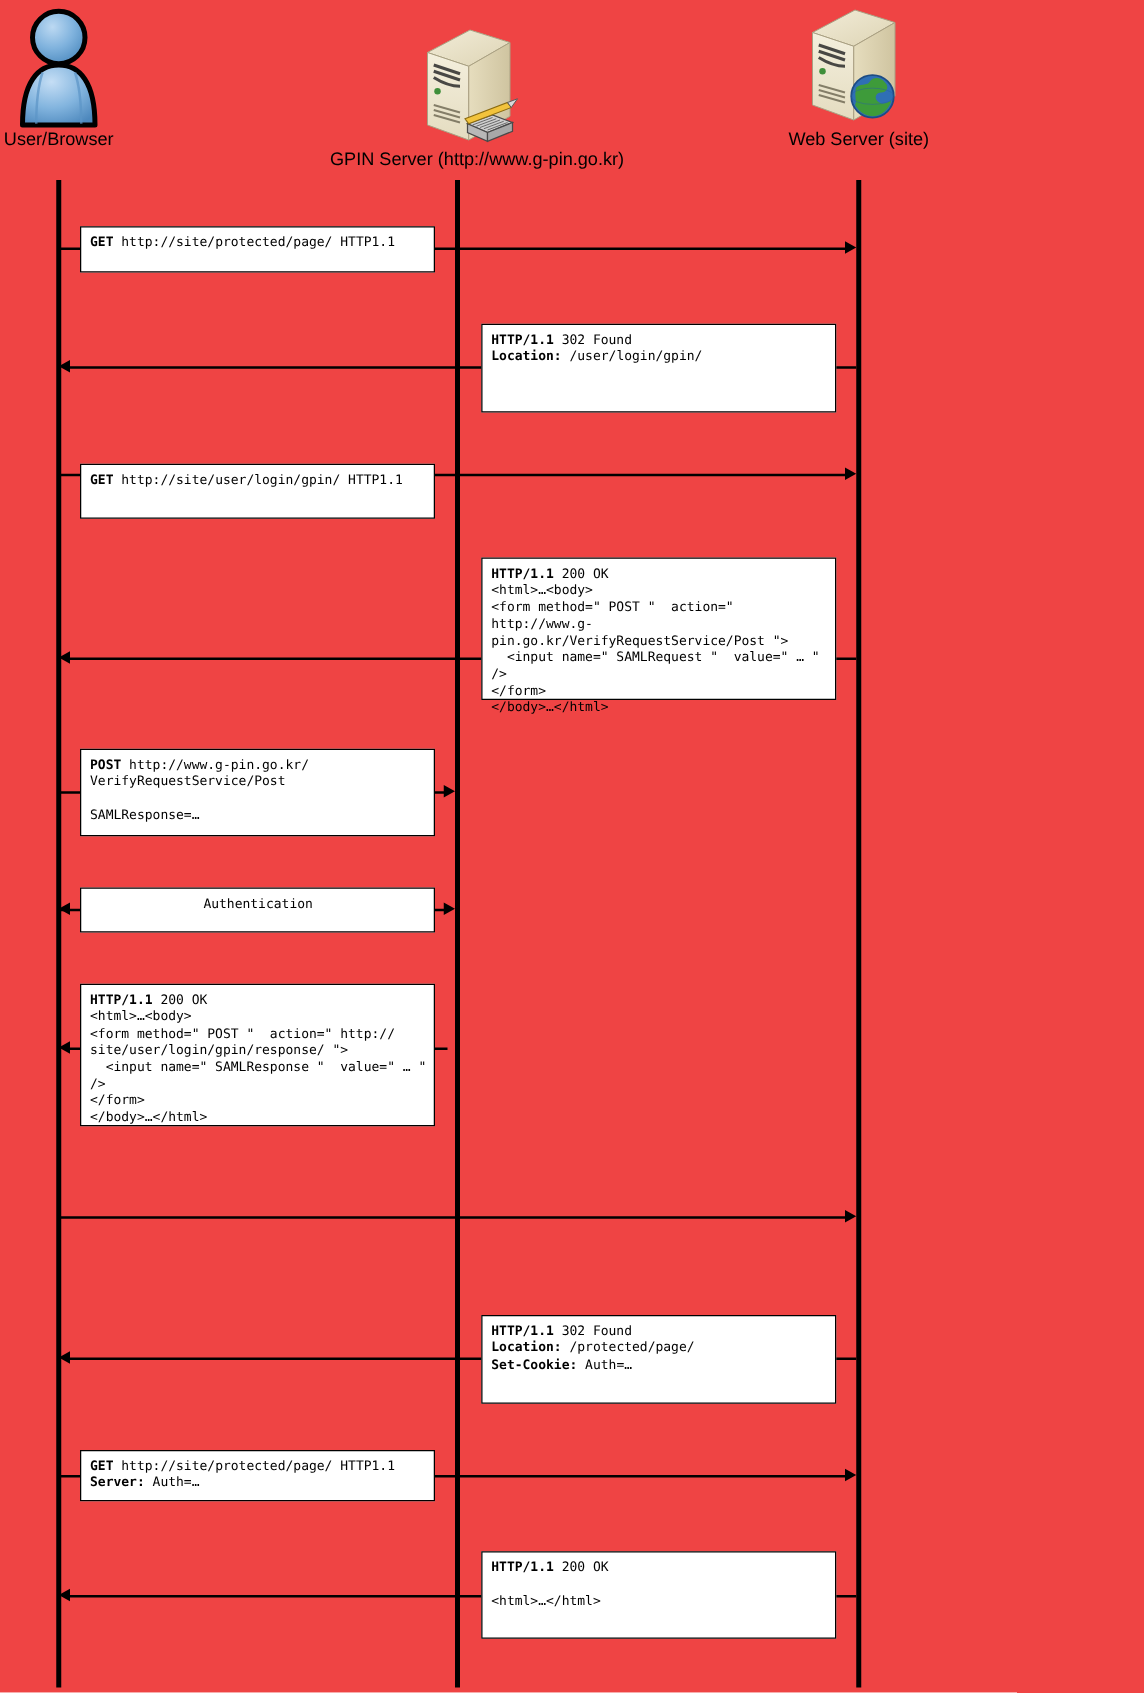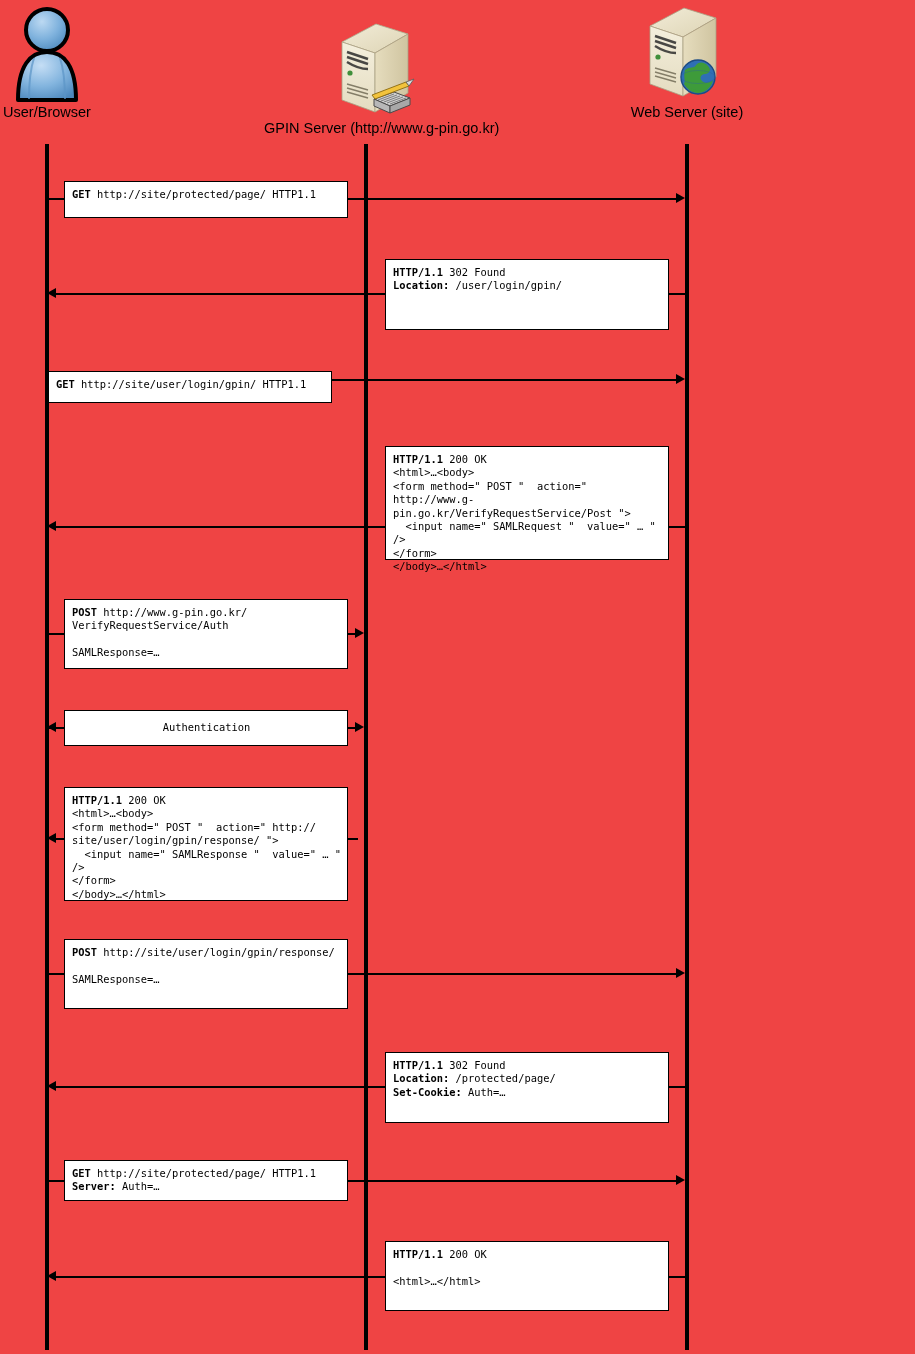--- a/index.html
+++ b/index.html
@@ -50,21 +50,21 @@
     font-family: "DejaVu Sans Mono", monospace;
     font-size: 10.4px;
     line-height: 13.4px;
     color: #000000;
     padding: 6px 6px 6px 7px;
     white-space: pre-wrap;
     z-index: 6;
   }
   .msgbox.center {
     display: flex;
-    align-items: center;
+    align-items: flex-start;
     justify-content: center;
     white-space: pre;
     text-align: center;
   }
   .msgbox b { font-weight: bold; }
 
   
   .notebox {
     position: absolute;
     box-sizing: border-box;
@@ -227,43 +227,42 @@
   <div class="hline" style="left:47px; top:198px; width:632px;"></div>
   <div class="arrowR" style="left:676px; top:193px;"></div>
   <div class="msgbox" style="left:64px; top:181px; width:284px; height:37px;"><div><div><b>GET</b> http://site/protected/page/ HTTP1.1</div></div></div>
 
   <div class="hline" style="left:56px; top:293px; width:629px;"></div>
   <div class="arrowL" style="left:47px; top:288px;"></div>
   <div class="msgbox" style="left:385px; top:259px; width:284px; height:71px;"><div><div><b>HTTP/1.1</b> 302 Found</div><div><b>Location:</b> /user/login/gpin/</div></div></div>
 
   <div class="hline" style="left:47px; top:379px; width:632px;"></div>
   <div class="arrowR" style="left:676px; top:374px;"></div>
-  <div class="msgbox" style="left:48px; top:371px; width:284px; height:32px;"><div><div><b>GET</b> http://site/user/login/gpin/ HTTP1.1</div></div></div>
+  <div class="msgbox" style="left:64px; top:371px; width:284px; height:44px;"><div><div><b>GET</b> http://site/user/login/gpin/ HTTP1.1</div></div></div>
 
   <div class="hline" style="left:56px; top:526px; width:629px;"></div>
   <div class="arrowL" style="left:47px; top:521px;"></div>
   <div class="msgbox" style="left:385px; top:446px; width:284px; height:114px;"><div><div><b>HTTP/1.1</b> 200 OK</div><div>&lt;html&gt;…&lt;body&gt;</div><div>&lt;form method=" POST "  action=" http://www.g-</div><div>pin.go.kr/VerifyRequestService/Post "&gt;</div><div>  &lt;input name=" SAMLRequest "  value=" … " /&gt;</div><div>&lt;/form&gt;</div><div>&lt;/body&gt;…&lt;/html&gt;</div></div></div>
 
 
   <div class="hline" style="left:47px; top:633px; width:311px;"></div>
   <div class="arrowR" style="left:355px; top:628px;"></div>
-  <div class="msgbox" style="left:64px; top:599px; width:284px; height:70px;"><div><div><b>POST</b> http://www.g-pin.go.kr/</div><div>VerifyRequestService/Auth</div><div>&nbsp;</div><div>SAMLResponse=…</div></div></div>
+  <div class="msgbox" style="left:64px; top:599px; width:284px; height:70px;"><div><div><b>POST</b> http://www.g-pin.go.kr/</div><div>VerifyRequestService/Post</div><div>&nbsp;</div><div>SAMLResponse=…</div></div></div>
 
   <div class="hline" style="left:47px; top:727px; width:311px;"></div>
   <div class="arrowR" style="left:355px; top:722px;"></div>
   <div class="arrowL" style="left:47px; top:722px;"></div>
   <div class="msgbox center" style="left:64px; top:710px; width:284px; height:36px;"><div><div>Authentication</div></div></div>
 
   <div class="hline" style="left:56px; top:838px; width:302px;"></div>
   <div class="arrowL" style="left:47px; top:833px;"></div>
   <div class="msgbox" style="left:64px; top:787px; width:284px; height:114px;"><div><div><b>HTTP/1.1</b> 200 OK</div><div>&lt;html&gt;…&lt;body&gt;</div><div>&lt;form method=" POST "  action=" http://</div><div>site/user/login/gpin/response/ "&gt;</div><div>  &lt;input name=" SAMLResponse "  value=" … " /&gt;</div><div>&lt;/form&gt;</div><div>&lt;/body&gt;…&lt;/html&gt;</div></div></div>
 
   <div class="hline" style="left:47px; top:973px; width:632px;"></div>
   <div class="arrowR" style="left:676px; top:968px;"></div>
-  <div class="msgbox" style="left:64px; top:939px; width:284px; height:70px;"><div><div><b>POST</b> http://site/user/login/gpin/response/</div><div>&nbsp;</div><div>SAMLResponse=…</div></div></div>
 
 
   <div class="hline" style="left:56px; top:1086px; width:629px;"></div>
   <div class="arrowL" style="left:47px; top:1081px;"></div>
   <div class="msgbox" style="left:385px; top:1052px; width:284px; height:71px;"><div><div><b>HTTP/1.1</b> 302 Found</div><div><b>Location:</b> /protected/page/</div><div><b>Set-Cookie:</b> Auth=…</div></div></div>
 
   <div class="hline" style="left:47px; top:1180px; width:632px;"></div>
   <div class="arrowR" style="left:676px; top:1175px;"></div>
   <div class="msgbox" style="left:64px; top:1160px; width:284px; height:41px;"><div><div><b>GET</b> http://site/protected/page/ HTTP1.1</div><div><b>Server:</b> Auth=…</div></div></div>
 

